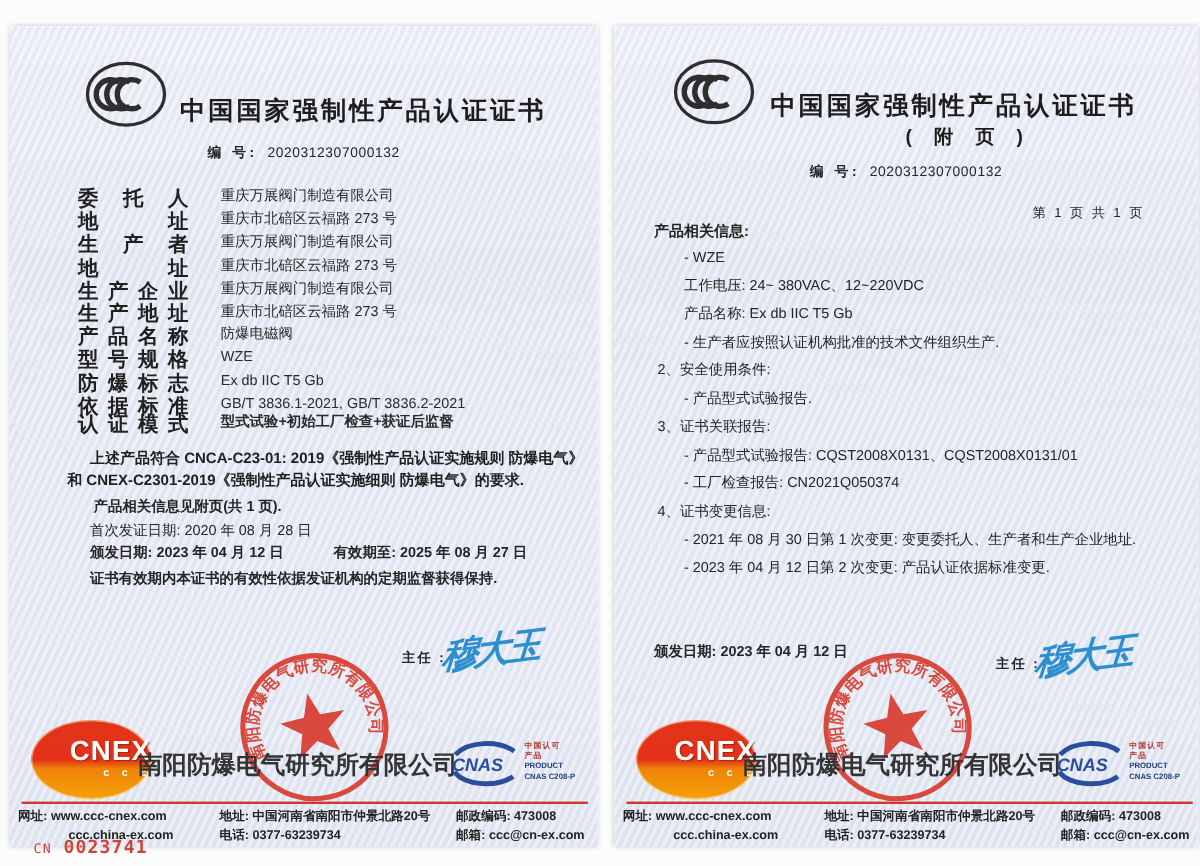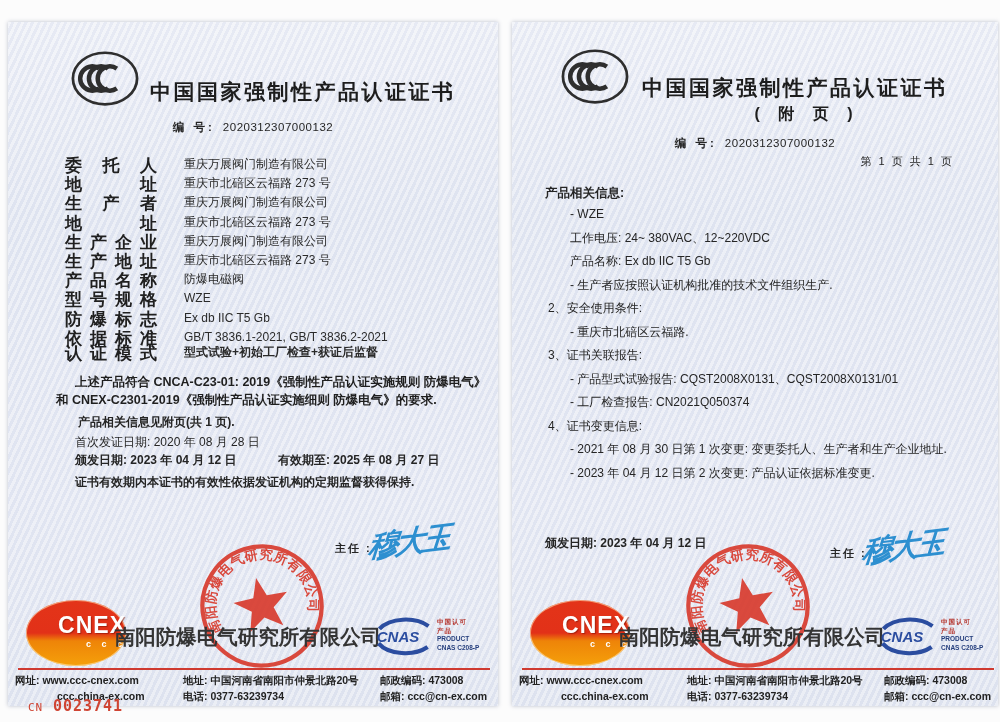--- a/index.html
+++ b/index.html
@@ -205,31 +205,31 @@
     <path d="M 39.2 18.8 A 12.5 12.5 0 1 0 39.2 39.2" fill="none" stroke="#2e2e2e" stroke-width="4.6"></path>
     <path d="M 48.2 18.8 A 12.5 12.5 0 1 0 48.2 39.2" fill="none" stroke="#2e2e2e" stroke-width="4.6"></path>
   </svg>
 
   <div class="cert-title" style="left:130px;top:52px;">中国国家强制性产品认证证书</div>
   <div class="cert-subtitle" style="left:130px;top:82px;">( 附 页 )</div>
 
   <div class="numline" style="top:114px;">
     <span class="nl">编  号:</span><span class="nv">2020312307000132</span>
   </div>
-  <div class="pagenote" style="right:44px;top:132px;">第 1 页 共 1 页</div>
+  <div class="pagenote" style="right:44px;top:148px;">第 1 页 共 1 页</div>
 
   <div class="section-title">产品相关信息:</div>
 
   <div class="ritems">
     <div class="ritem sub">- WZE</div>
     <div class="ritem sub">工作电压: 24~ 380VAC、12~220VDC</div>
     <div class="ritem sub">产品名称: Ex db IIC T5 Gb</div>
     <div class="ritem sub">- 生产者应按照认证机构批准的技术文件组织生产.</div>
     <div class="ritem">2、安全使用条件:</div>
-    <div class="ritem sub">- 重庆市北碚区云福路.</div>
+    <div class="ritem sub">- 产品型式试验报告.</div>
     <div class="ritem">3、证书关联报告:</div>
     <div class="ritem sub">- 产品型式试验报告: CQST2008X0131、CQST2008X0131/01</div>
     <div class="ritem sub">- 工厂检查报告: CN2021Q050374</div>
     <div class="ritem">4、证书变更信息:</div>
     <div class="ritem sub">- 2021 年 08 月 30 日第 1 次变更: 变更委托人、生产者和生产企业地址.</div>
     <div class="ritem sub">- 2023 年 04 月 12 日第 2 次变更: 产品认证依据标准变更.</div>
   </div>
 
   <div class="rdate">颁发日期: 2023 年 04 月 12 日</div>
 

